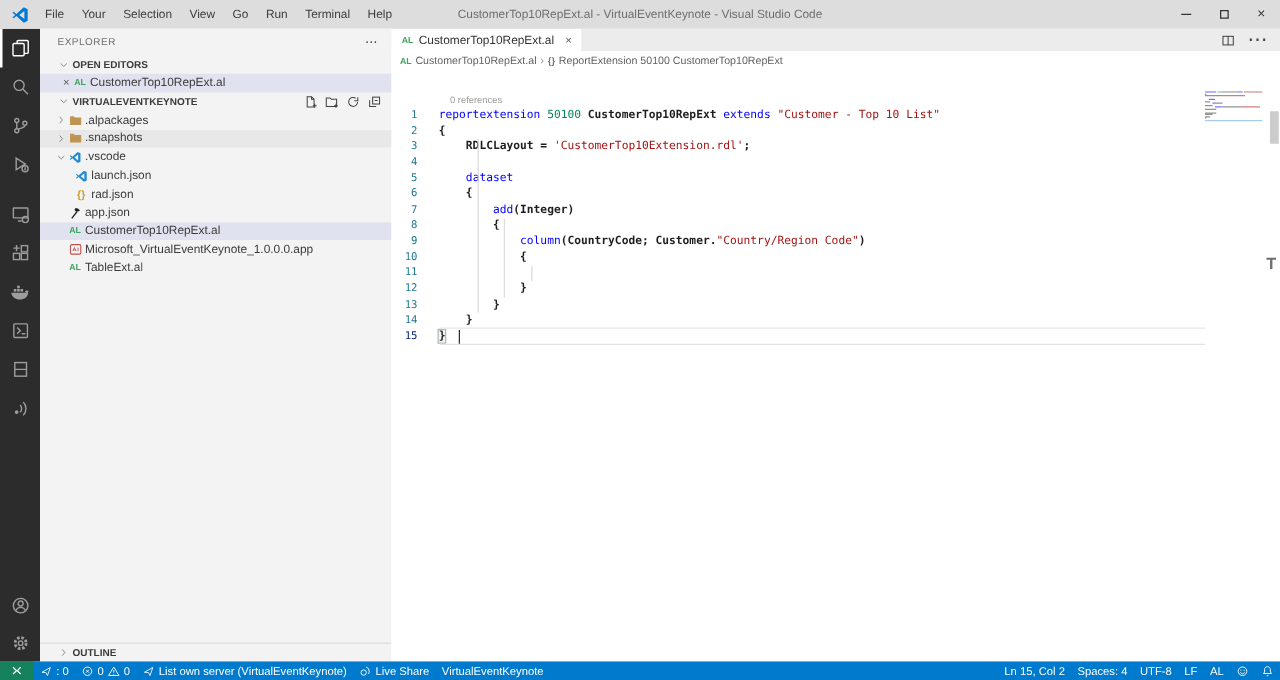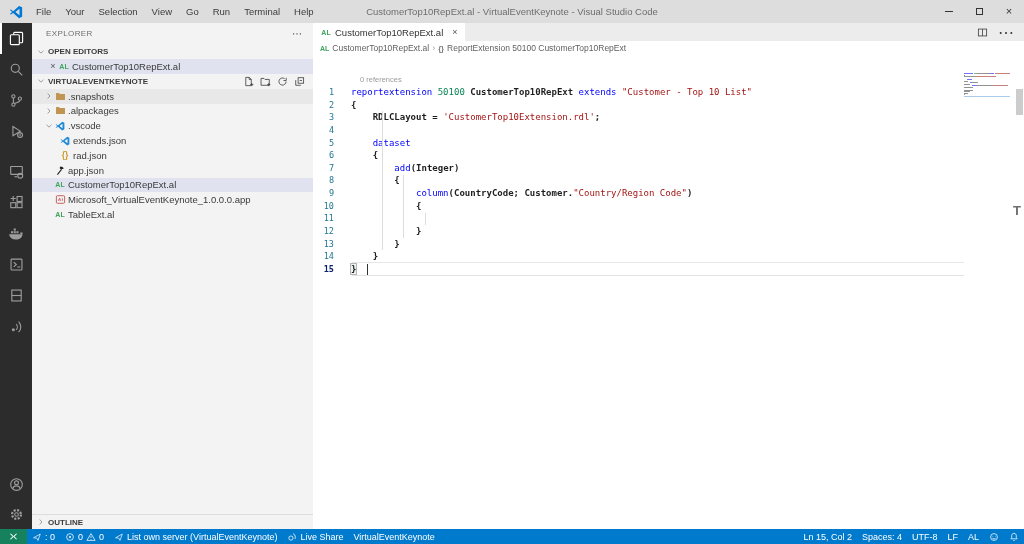--- a/index.html
+++ b/index.html
@@ -29,21 +29,21 @@
   .ab-gap{height:9px;}
   .ab-bottom{margin-top:auto;}
   .ab-bottom .ab-icon{height:30px;}
 
   
   .sidebar{width:281px;background:#f3f3f3;flex-shrink:0;display:flex;flex-direction:column;
     font-size:9.5px;color:#3a3a3a;position:relative;}
   .sb-title{height:21px;display:flex;align-items:center;padding:0 10px 0 14px;justify-content:center;}
   .sb-title-label{font-size:8px;letter-spacing:.4px;color:#6f6f6f;}
   .sb-title-more{margin-left:auto;color:#424242;font-size:10px;letter-spacing:1px;}
-  .pane-header{height:15px;display:flex;align-items:center;padding-left:4px;font-weight:bold;font-size:8px;color:#3b3b3b;}
+  .pane-header{height:15px;display:flex;align-items:center;padding-left:14px;font-weight:bold;font-size:8px;color:#3b3b3b;}
   .pane-header .chev{width:10px;display:flex;justify-content:center;margin-right:2px;color:#646465;}
   .pane-actions{margin-left:auto;display:flex;gap:6px;padding-right:8px;color:#424242;}
   .pane-actions span{display:flex;}
   .tree-row{height:14.8px;display:flex;align-items:center;position:relative;}
   .tree-row.selected{background:#e0e3ef;}
   .tree-row.hover{background:#e8e8e8;}
   .tree-chev{width:10px;margin-left:12px;display:flex;justify-content:center;color:#646465;flex-shrink:0;}
   .tree-icon{width:12px;margin-right:2px;display:flex;justify-content:center;align-items:center;flex-shrink:0;}
   .tree-label{white-space:nowrap;overflow:hidden;}
   .al-badge{font-weight:bold;font-size:7px;letter-spacing:0;}
@@ -62,21 +62,21 @@
   .breadcrumb{height:14px;display:flex;align-items:center;font-size:8.5px;color:#616161;padding-left:7px;gap:3px;background:#fff;}
   .bc-sep{color:#9a9a9a;font-size:9px;}
   .bc-sym{color:#767676;font-weight:bold;font-size:7.5px;}
 
   
   .code-area{position:relative;flex:1;font-family:"DejaVu Sans Mono",monospace;font-size:9px;overflow:hidden;margin-top:16px;}
   .codelens{margin-top:2px;height:13px;padding-left:47px;color:#9b9b9b;font-size:7.5px;
     font-family:"Liberation Sans",sans-serif;display:flex;align-items:center;}
   .code-line{display:flex;height:12.65px;line-height:12.65px;}
   .gutter{width:30px;padding-right:9px;text-align:right;color:#237893;flex-shrink:0;font-size:8.5px;}
-  .code-line.current .gutter{color:#0b216f;font-weight:bold;}
+  .code-line.current .gutter{color:#0b216f;font-weight:normal;}
   .ltext{white-space:pre;margin-left:8px;color:#000;}
   .tok-kw{color:#0000ff;}.tok-str{color:#a31515;}.tok-num{color:#098658;}.tok-pl{color:#1e1e1e;font-weight:bold;}
   .bracket-match{outline:1px solid #b5b5b5;background:#eef4f4;}
   .indent-guide{position:absolute;width:1px;background:#dcdcdc;}
   .current-line-box{position:absolute;left:39px;border-top:1px solid #e7e7e7;border-bottom:1px solid #e3e3e3;pointer-events:none;}
   .caret{position:absolute;width:1px;background:#333;}
   .minimap{position:absolute;top:2px;overflow:hidden;}
   .mm-line{height:1.5px;display:flex;align-items:center;}
   .mm-seg{height:1px;}
   .mm-currentline{position:absolute;left:0;width:100%;height:1.5px;background:#a8cce9;}
@@ -288,67 +288,67 @@
           <span>
             <svg width="11" height="11" viewBox="0 0 16 16" fill="none" stroke="currentColor" stroke-width="1.2">
               <rect x="6" y="2.5" width="8" height="8"></rect>
               <path d="M8.3 6.5h3.4"></path>
               <path d="M2.5 6v7.5H10"></path>
             </svg>
           </span>
         </span>
     </div>
     <div id="project-tree">
+        <div class="tree-row">
+          <span class="tree-chev">
+            <svg width="8" height="8" viewBox="0 0 16 16" fill="none" stroke="currentColor" stroke-width="1.2">
+              <path d="M5.5 3l4.3 5-4.3 5"></path>
+            </svg>
+          </span>
+          <span class="tree-icon">
+            <svg width="11" height="11" viewBox="0 0 16 16">
+              <path fill="#C09553" d="M1.5 3h4.2l1.5 1.5h7.3V13H1.5z"></path>
+            </svg>
+          </span>
+          <span class="tree-label">.alpackages</span>
+        </div>
         <div class="tree-row hover">
           <span class="tree-chev">
             <svg width="8" height="8" viewBox="0 0 16 16" fill="none" stroke="currentColor" stroke-width="1.2">
               <path d="M5.5 3l4.3 5-4.3 5"></path>
             </svg>
           </span>
           <span class="tree-icon">
             <svg width="11" height="11" viewBox="0 0 16 16">
               <path fill="#C09553" d="M1.5 3h4.2l1.5 1.5h7.3V13H1.5z"></path>
             </svg>
           </span>
           <span class="tree-label">.snapshots</span>
         </div>
         <div class="tree-row">
           <span class="tree-chev">
             <svg width="8" height="8" viewBox="0 0 16 16" fill="none" stroke="currentColor" stroke-width="1.2">
-              <path d="M5.5 3l4.3 5-4.3 5"></path>
-            </svg>
-          </span>
-          <span class="tree-icon">
-            <svg width="11" height="11" viewBox="0 0 16 16">
-              <path fill="#C09553" d="M1.5 3h4.2l1.5 1.5h7.3V13H1.5z"></path>
-            </svg>
-          </span>
-          <span class="tree-label">.alpackages</span>
-        </div>
-        <div class="tree-row">
-          <span class="tree-chev">
-            <svg width="8" height="8" viewBox="0 0 16 16" fill="none" stroke="currentColor" stroke-width="1.2">
               <path d="M3 5.5l5 4.8 5-4.8"></path>
             </svg>
           </span>
           <span class="tree-icon">
             <svg width="10" height="10" viewBox="0 0 16 16">
               <path fill="#1E8AD6" d="M11.5 1 4.7 7 2.2 5.1 1 5.7l2.6 2.3L1 10.3l1.2.6L4.7 9l6.8 6 3.5-1.7V2.7L11.5 1zm.5 3.3v7.4L7.3 8 12 4.3z"></path>
             </svg>
           </span>
           <span class="tree-label">.vscode</span>
         </div>
         <div class="tree-row">
           <span class="tree-chev" style="margin-left: 17px;"></span>
           <span class="tree-icon">
             <svg width="10" height="10" viewBox="0 0 16 16">
               <path fill="#1E8AD6" d="M11.5 1 4.7 7 2.2 5.1 1 5.7l2.6 2.3L1 10.3l1.2.6L4.7 9l6.8 6 3.5-1.7V2.7L11.5 1zm.5 3.3v7.4L7.3 8 12 4.3z"></path>
             </svg>
           </span>
-          <span class="tree-label">extends.json</span>
+          <span class="tree-label">launch.json</span>
         </div>
         <div class="tree-row">
           <span class="tree-chev" style="margin-left: 17px;"></span>
           <span class="tree-icon">
             <span class="braces-badge" style="color:#CB9D27">{}</span>
           </span>
           <span class="tree-label">rad.json</span>
         </div>
         <div class="tree-row">
           <span class="tree-chev"></span>

